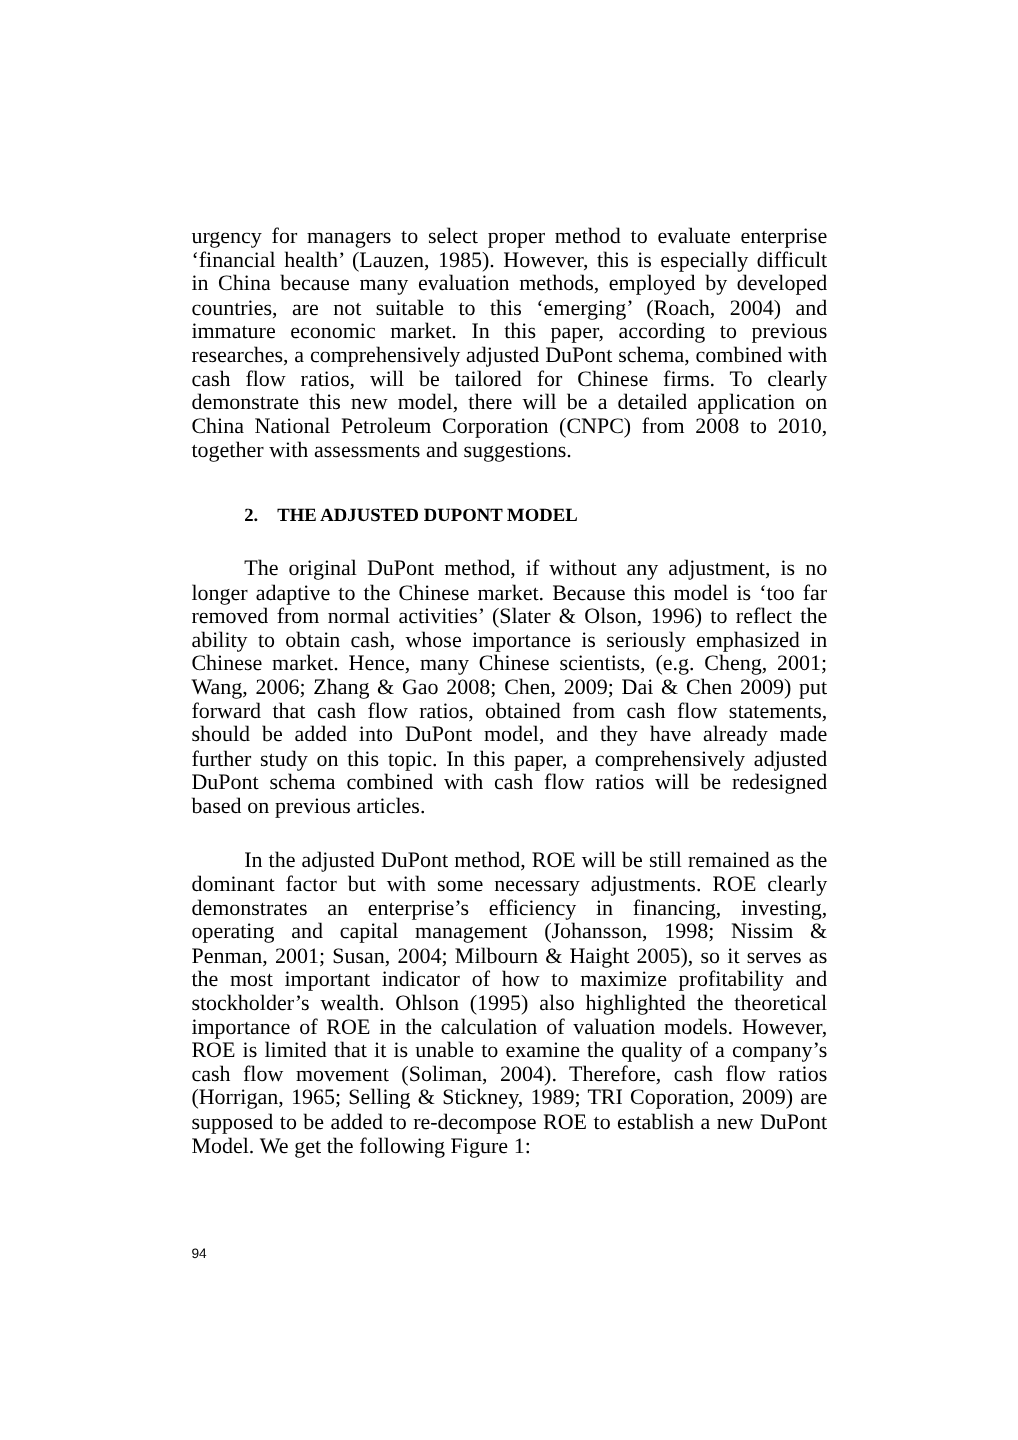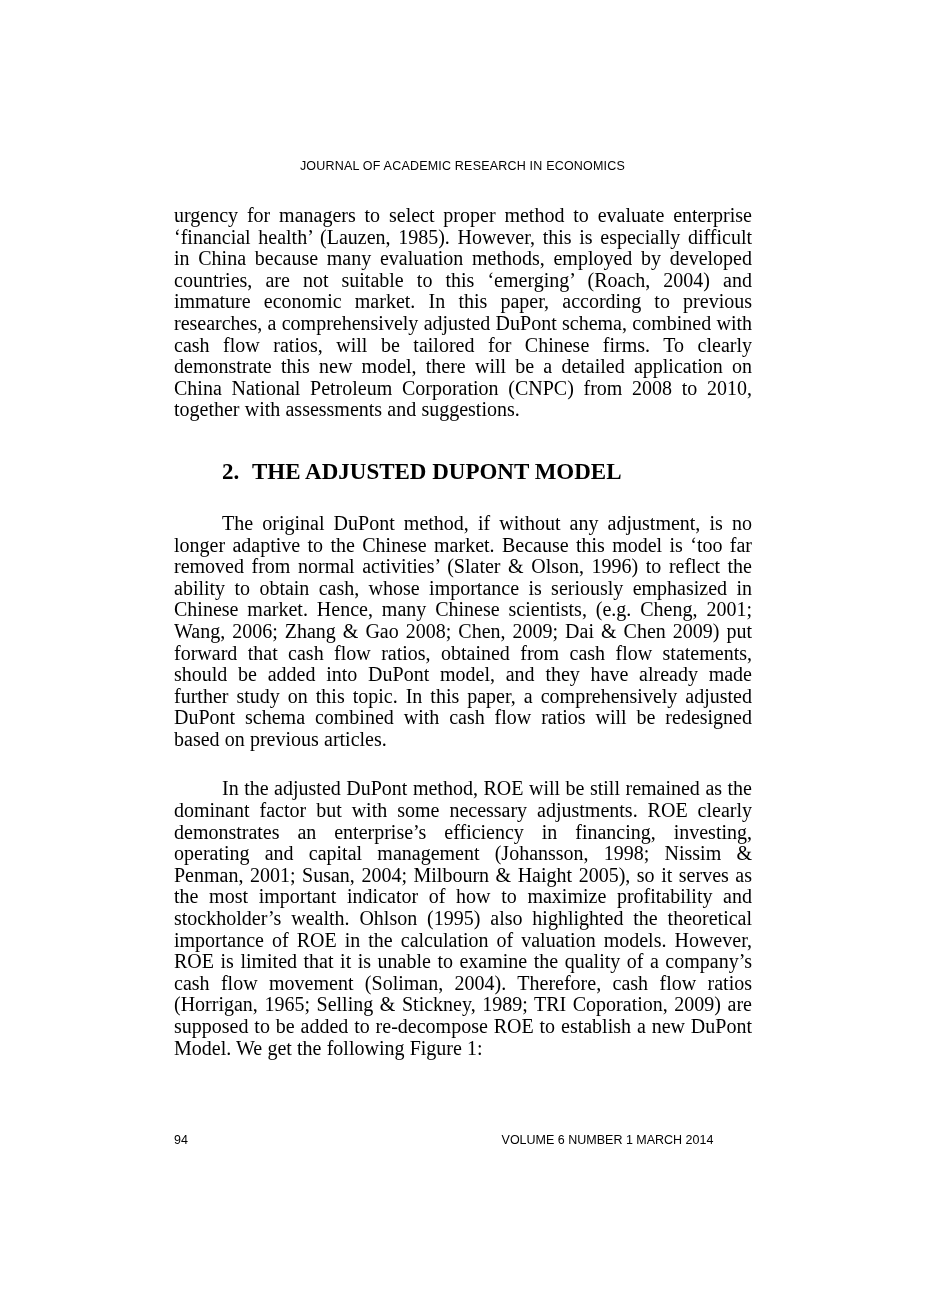--- a/index.html
+++ b/index.html
@@ -45,21 +45,21 @@
     text-align: justify;
     text-justify: inter-word;
     word-spacing: 0.2px;
   }
   p.indent {
     text-indent: 48px;
     margin-top: 28px;
   }
   .section-heading {
     margin: 38px 0 26px 0;
-    font-size: 23px;
+    font-size: 17px;
     font-weight: bold;
     font-family: "Liberation Serif", serif;
     padding-left: 48px;
   }
   .section-heading .num {
     display: inline-block;
     width: 30px;
   }
   .page-number {
     position: absolute;
@@ -78,33 +78,31 @@
     font-size: 12.5px;
     padding-left: 290px;
     box-sizing: border-box;
   }
 </style>
 </head>
 <body>
 
 <div class="page">
 
-  <div class="running-head">JOURNAL OF ACADEMIC RESEARCH IN ECONOMICS</div>
 
   <div class="content">
 
     <p class="body-text">urgency for managers to select proper method to evaluate enterprise ‘financial health’ (Lauzen, 1985). However, this is especially difficult in China because many evaluation methods, employed by developed countries, are not suitable to this ‘emerging’ (Roach, 2004) and immature economic market. In this paper, according to previous researches, a comprehensively adjusted DuPont schema, combined with cash flow ratios, will be tailored for Chinese firms. To clearly demonstrate this new model, there will be a detailed application on China National Petroleum Corporation (CNPC) from 2008 to 2010, together with assessments and suggestions.</p>
 
     <div class="section-heading">
       <span class="num">2.</span><span>THE ADJUSTED DUPONT MODEL</span>
     </div>
 
     <p class="body-text indent">The original DuPont method, if without any adjustment, is no longer adaptive to the Chinese market. Because this model is ‘too far removed from normal activities’ (Slater &amp; Olson, 1996) to reflect the ability to obtain cash, whose importance is seriously emphasized in Chinese market. Hence, many Chinese scientists, (e.g. Cheng, 2001; Wang, 2006; Zhang &amp; Gao 2008; Chen, 2009; Dai &amp; Chen 2009) put forward that cash flow ratios, obtained from cash flow statements, should be added into DuPont model, and they have already made further study on this topic. In this paper, a comprehensively adjusted DuPont schema combined with cash flow ratios will be redesigned based on previous articles.</p>
 
     <p class="body-text indent">In the adjusted DuPont method, ROE will be still remained as the dominant factor but with some necessary adjustments. ROE clearly demonstrates an enterprise’s efficiency in financing, investing, operating and capital management (Johansson, 1998; Nissim &amp; Penman, 2001; Susan, 2004; Milbourn &amp; Haight 2005), so it serves as the most important indicator of how to maximize profitability and stockholder’s wealth. Ohlson (1995) also highlighted the theoretical importance of ROE in the calculation of valuation models. However, ROE is limited that it is unable to examine the quality of  a company’s cash flow movement (Soliman, 2004). Therefore, cash flow ratios (Horrigan, 1965; Selling &amp; Stickney, 1989; TRI Coporation, 2009) are supposed to be added to re-decompose ROE to establish a new DuPont Model. We get the following Figure 1:</p>
 
   </div>
 
   <div class="page-number">94</div>
 
-  <div class="volume-info">VOLUME 6  NUMBER 1  MARCH 2014</div>
 
 </div>
 
 </body></html>

